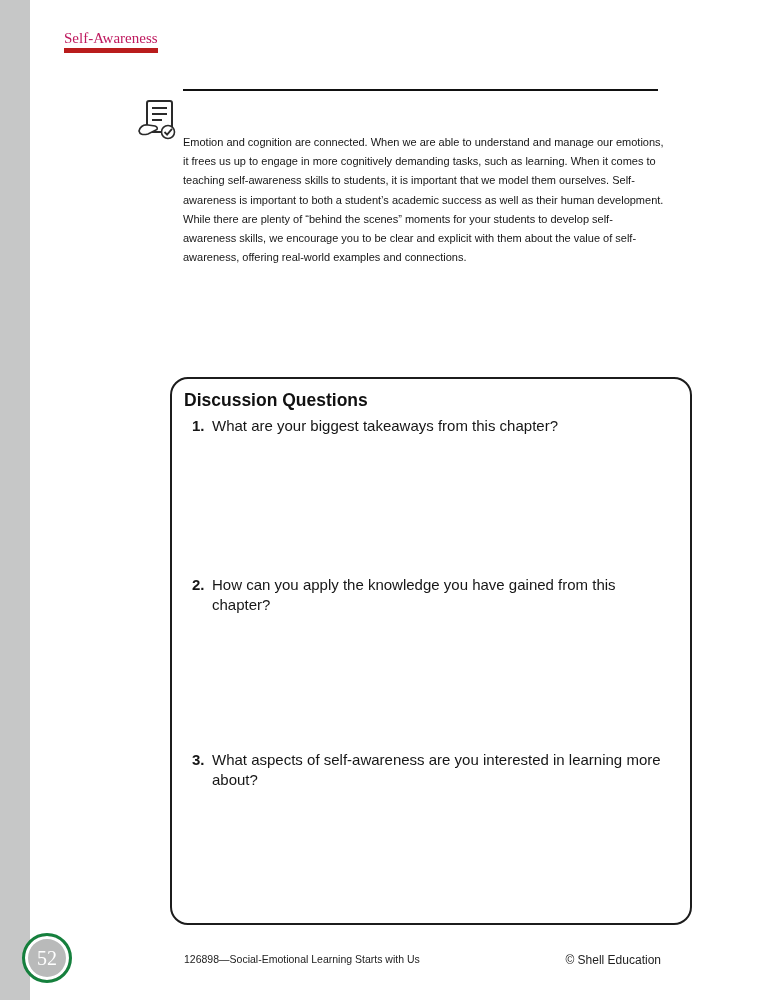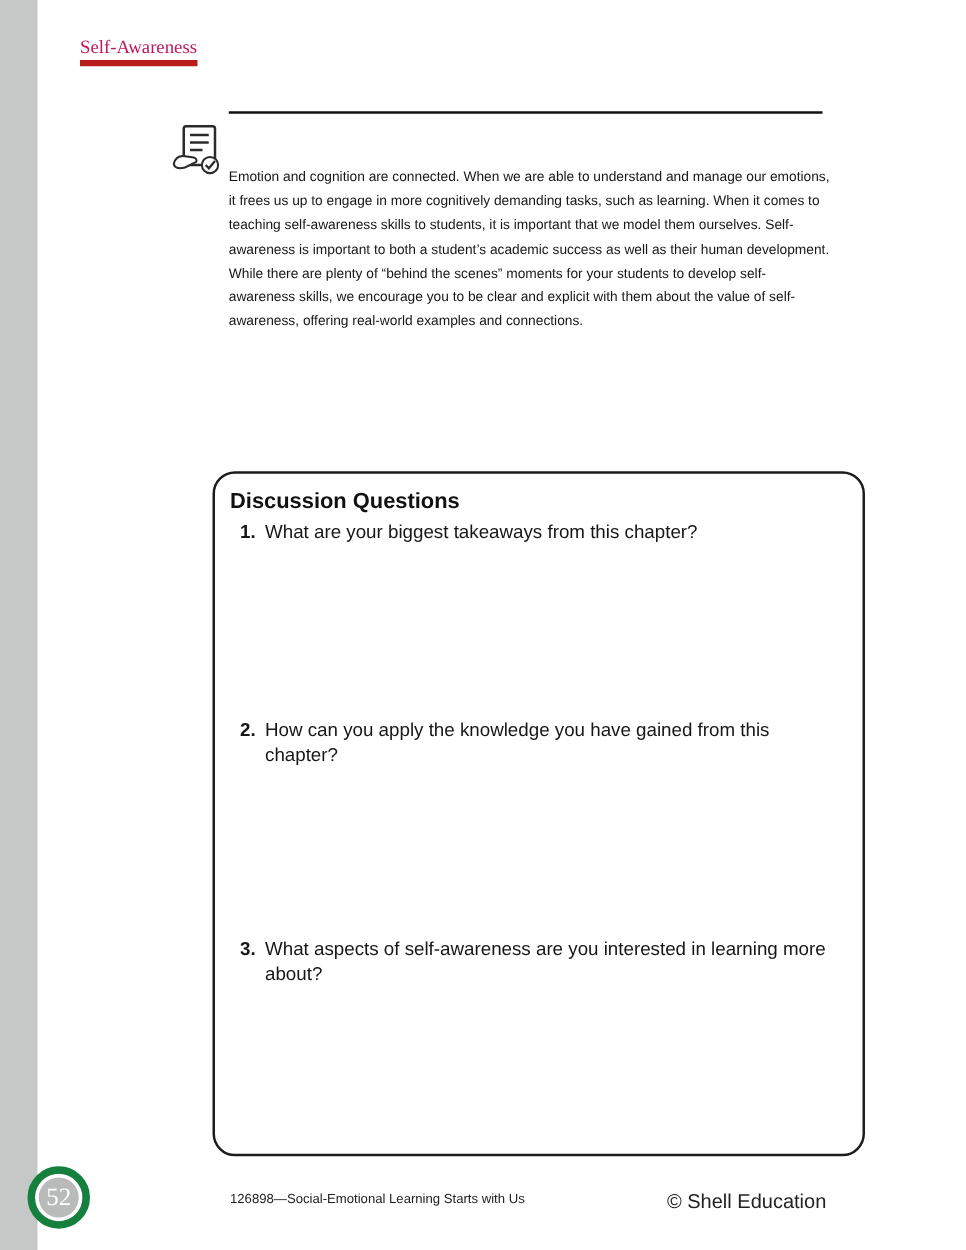--- a/index.html
+++ b/index.html
@@ -89,42 +89,42 @@
   .question .qtext { flex: 1; }
   .q1 { top: 37px; }
   .q2 { top: 196px; }
   .q3 { top: 371px; }
   .page-circle {
     position: absolute;
     left: 22px; top: 933px;
     width: 50px; height: 50px;
     border-radius: 50%;
     background: #b9baba;
-    border: 6px solid #15803d;
+    border: 3px solid #15803d;
     box-shadow: inset 0 0 0 3px #ffffff;
     display: flex;
     align-items: center;
     justify-content: center;
   }
   .page-circle span {
     font-family: "Liberation Serif", serif;
     font-size: 20px;
     color: #ffffff;
   }
   .footer-book {
     position: absolute;
     left: 152px; top: 953px;
     font-size: 10.5px;
     color: #222;
     margin-left: 32px;
   }
   .footer-pub {
     position: absolute;
     right: 112px; top: 953px;
-    font-size: 16px;
+    font-size: 12px;
     color: #222;
   }
 </style>
 </head>
 <body>
 
 <div class="page">
 
   <div class="side-band"></div>
 

